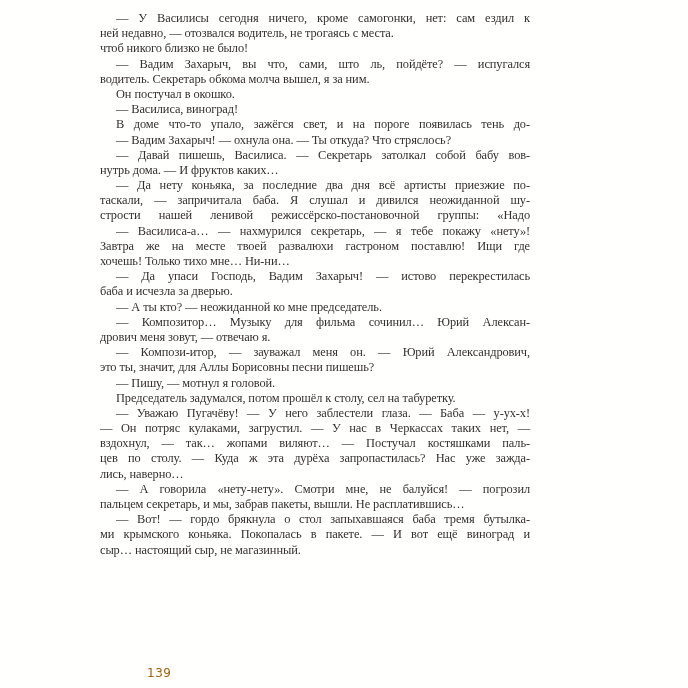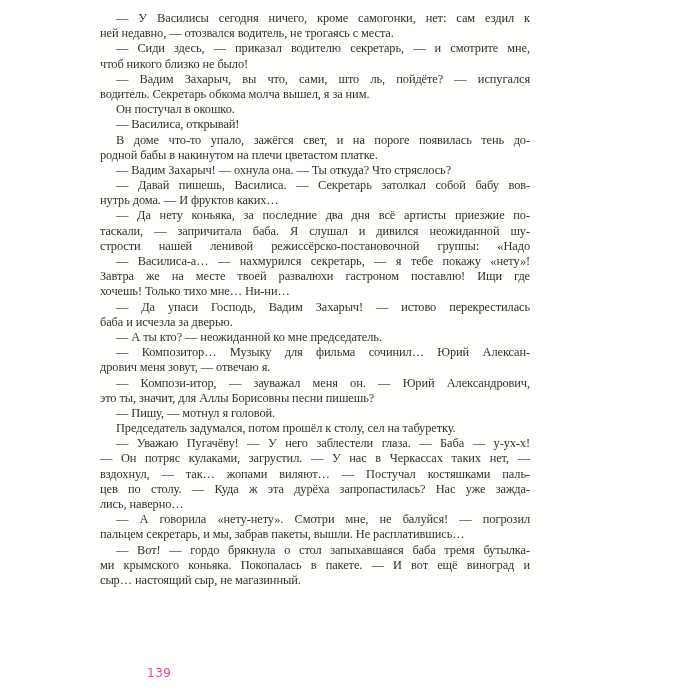--- a/index.html
+++ b/index.html
@@ -40,53 +40,51 @@
     text-align: right;
     text-align-last: left;
   }
   .line.first {
     text-indent: 16px;
   }
   .folio {
     position: absolute;
     left: 147px;
     top: 666px;
-    color: #ec4899;
+    color: #a16207;
     font-family: "DejaVu Sans", sans-serif;
     font-size: 12px;
     line-height: 14px;
     letter-spacing: 0.5px;
   }
 </style>
 </head>
 <body>
 
 <div class="page">
   <div class="text-block" id="text-block">
       <div class="para">
         <div class="line first">— У Василисы сегодня ничего, кроме самогонки, нет: сам ездил к</div>
         <div class="line last">ней недавно, — отозвался водитель, не трогаясь с места.</div>
       </div>
       <div class="para">
-        <div class="line first">— Сиди здесь, — приказал водителю секретарь, — и смотрите мне,</div>
         <div class="line last">чтоб никого близко не было!</div>
       </div>
       <div class="para">
         <div class="line first">— Вадим Захарыч, вы что, сами, што ль, пойдёте? — испугался</div>
         <div class="line last">водитель. Секретарь обкома молча вышел, я за ним.</div>
       </div>
       <div class="para">
         <div class="line first last">Он постучал в окошко.</div>
       </div>
       <div class="para">
-        <div class="line first last">— Василиса, открывай!</div>
+        <div class="line first last">— Василиса, виноград!</div>
       </div>
       <div class="para">
         <div class="line first">В доме что-то упало, зажёгся свет, и на пороге появилась тень до-</div>
-        <div class="line last">родной бабы в накинутом на плечи цветастом платке.</div>
       </div>
       <div class="para">
         <div class="line first last">— Вадим Захарыч! — охнула она. — Ты откуда? Что стряслось?</div>
       </div>
       <div class="para">
         <div class="line first">— Давай пишешь, Василиса. — Секретарь затолкал собой бабу вов-</div>
         <div class="line last">нутрь дома. — И фруктов каких…</div>
       </div>
       <div class="para">
         <div class="line first">— Да нету коньяка, за последние два дня всё артисты приезжие по-</div>

